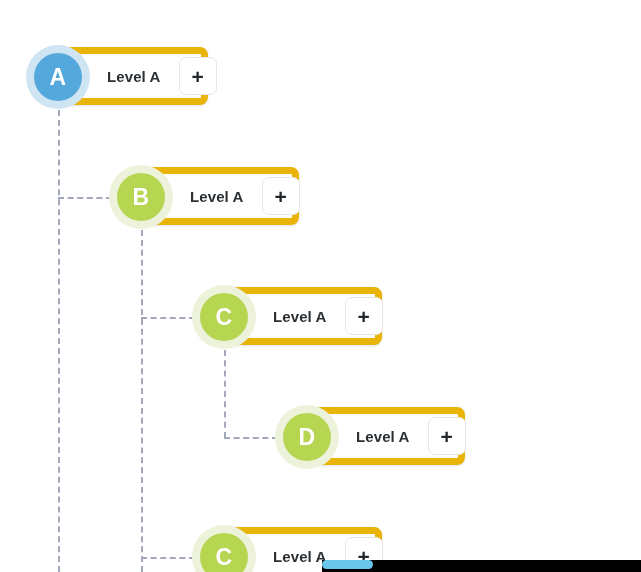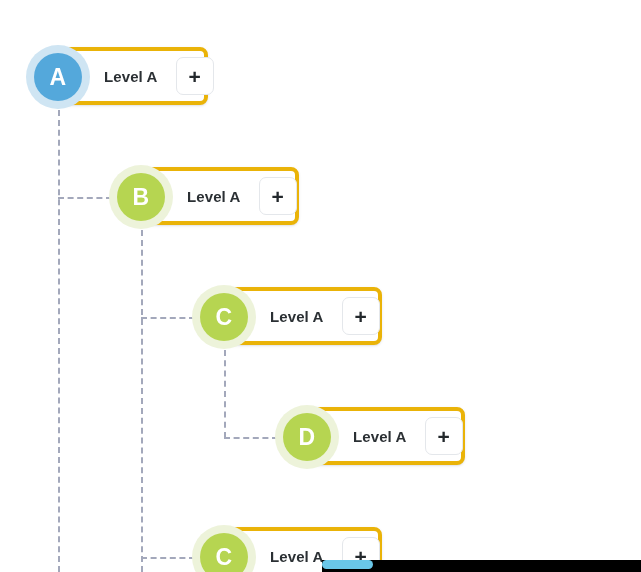--- a/index.html
+++ b/index.html
@@ -50,21 +50,21 @@
     align-items: center;
     height: 64px;
   }
 
   .card {
     position: absolute;
     left: 22px;
     top: 2px;
     height: 58px;
     background: #ffffff;
-    border: 4px solid #eab308;
+    border: 7px solid #eab308;
     border-radius: 8px;
     box-shadow: 0 1px 3px rgba(40,50,70,0.10), 0 1px 1px rgba(40,50,70,0.05);
     display: flex;
     align-items: center;
     box-sizing: border-box;
     padding-left: 52px;
     padding-right: 14px;
   }
 
   .card-label {

